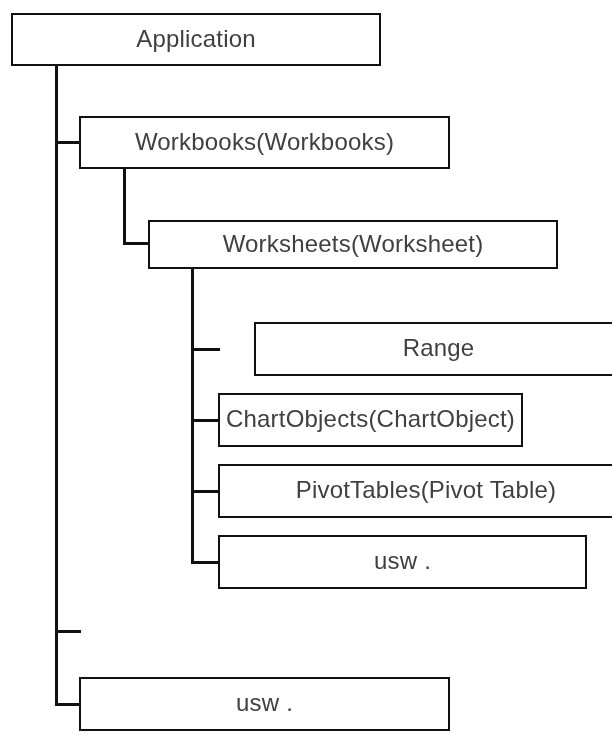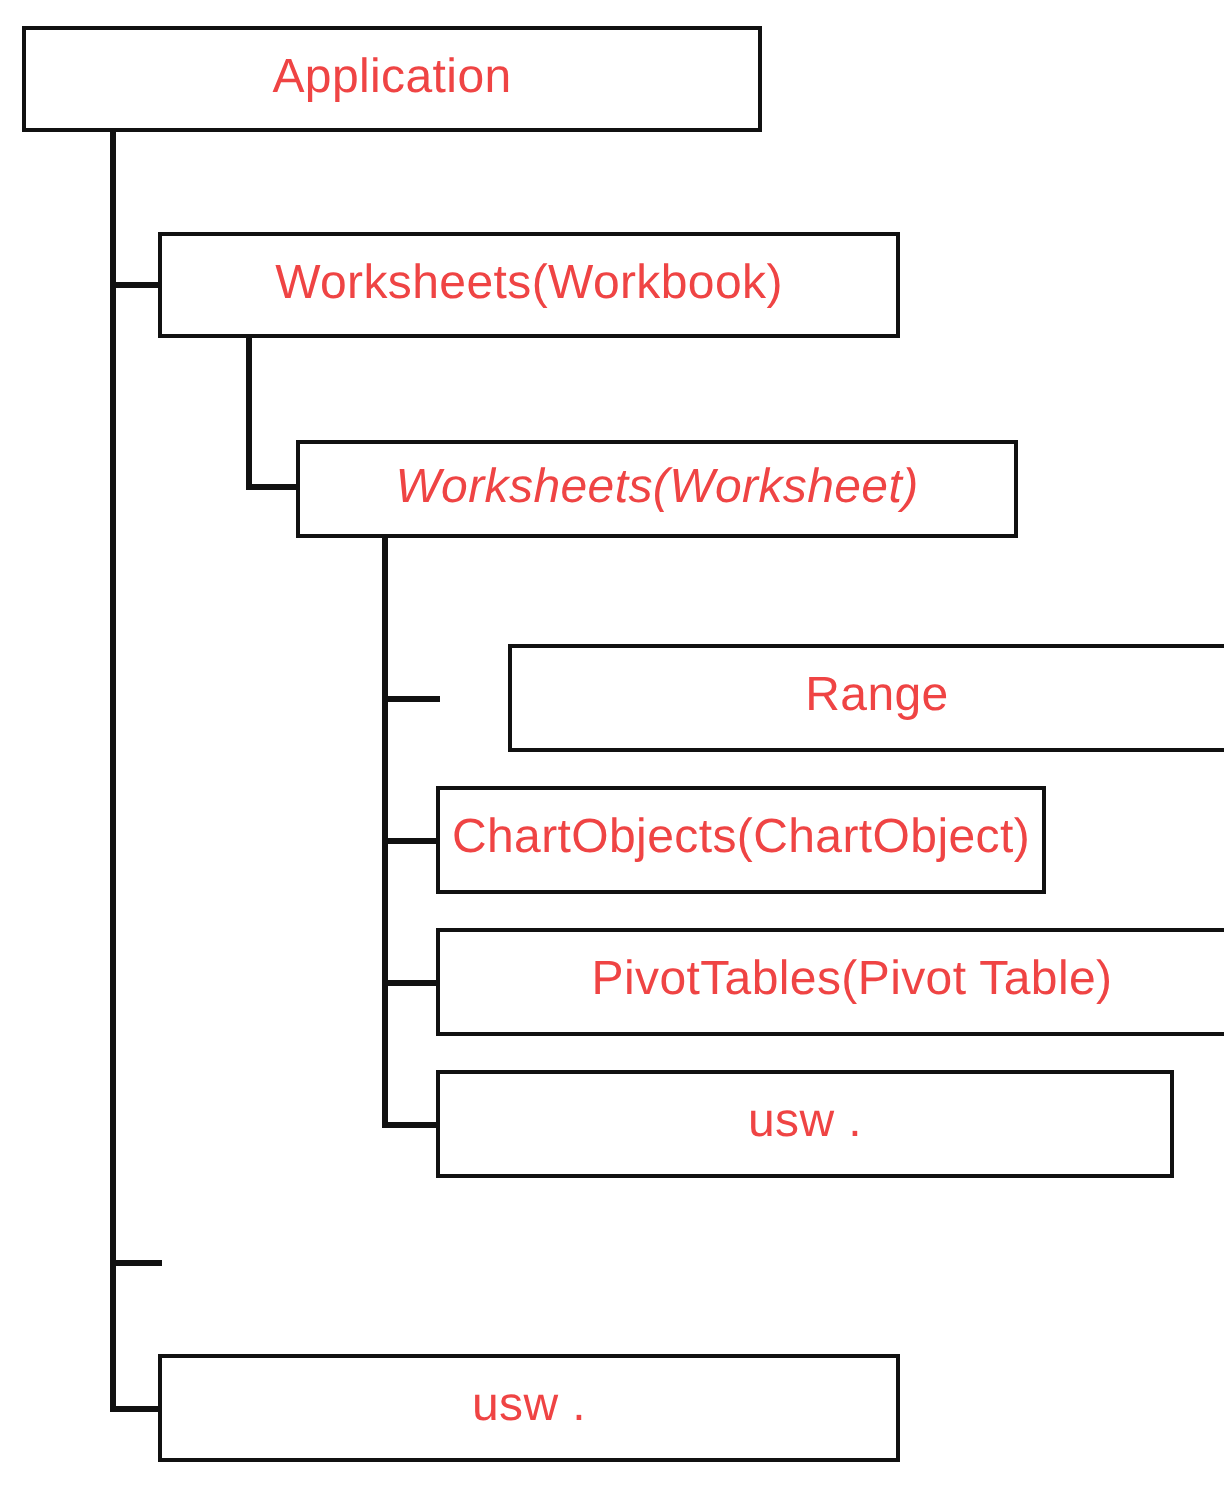--- a/index.html
+++ b/index.html
@@ -19,21 +19,21 @@
     overflow: hidden;
   }
   .node {
     position: absolute;
     box-sizing: border-box;
     border: 2px solid #111111;
     background: #ffffff;
     display: flex;
     align-items: center;
     justify-content: center;
-    color: #ef4444;
+    color: #404040;
     font-size: 24px;
     line-height: 1;
     letter-spacing: 0.2px;
     white-space: nowrap;
     z-index: 2;
   }
   .node .node-label {
     display: block;
     padding-bottom: 2px;
   }
@@ -70,24 +70,24 @@
 
   <div class="conn h" style="left:191px; top:490px; width:29px;"></div>
 
   <div class="conn h" style="left:191px; top:561px; width:29px;"></div>
 
   <div class="node" style="left:11px; top:13px; width:370px; height:53px;">
     <span class="node-label">Application</span>
   </div>
 
   <div class="node" style="left:79px; top:116px; width:371px; height:53px;">
-    <span class="node-label">Worksheets(Workbook)</span>
+    <span class="node-label">Workbooks(Workbooks)</span>
   </div>
 
-  <div class="node" style="left:148px; top:220px; width:361px; height:49px;font-style:italic;">
+  <div class="node" style="left:148px; top:220px; width:410px; height:49px;">
     <span class="node-label">Worksheets(Worksheet)</span>
   </div>
 
   <div class="node" style="left:218px; top:322px; width:369px; height:54px;margin-left:36px;">
     <span class="node-label">Range</span>
   </div>
 
   <div class="node" style="left:218px; top:393px; width:305px; height:54px;">
     <span class="node-label">ChartObjects(ChartObject)</span>
   </div>

